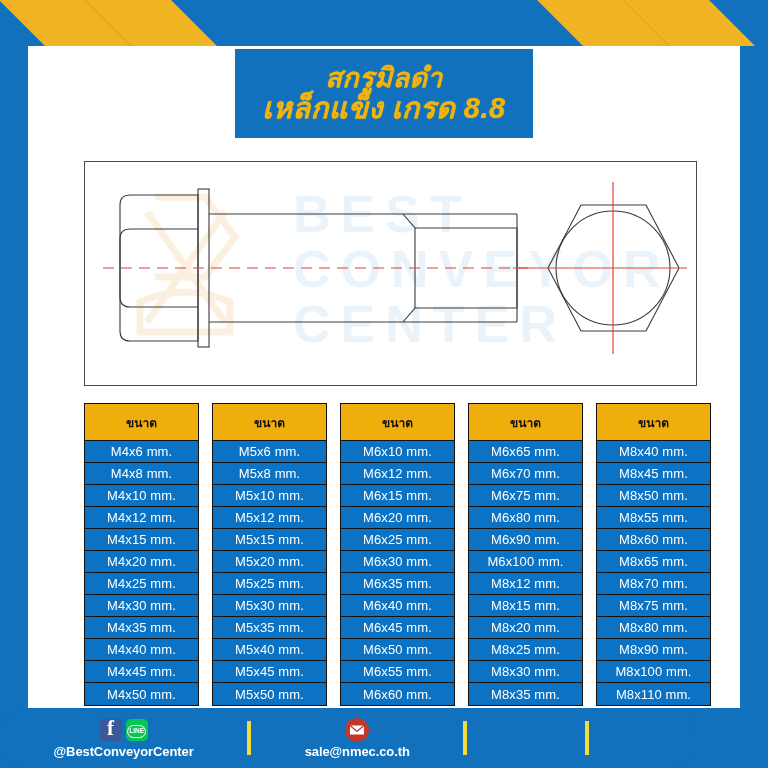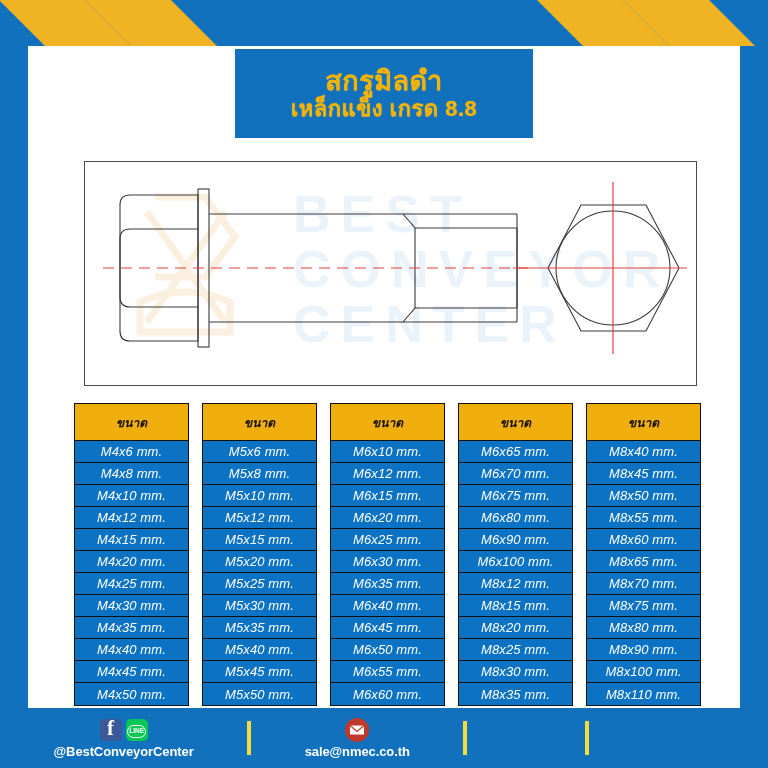--- a/index.html
+++ b/index.html
@@ -44,43 +44,43 @@
     align-items:center;
     justify-content:center;
     gap:1px;
   }
   .title-line {
     color:#F2B40B;
     font-weight:bold;
     letter-spacing:.5px;
     text-shadow:0 0 1px #F2B40B;
     line-height:1.05;
+    font-style:italic;
   }
   .title-line.l1 { font-size:27px; }
-  .title-line.l2 { font-size:22px; }
+  .title-line.l2 { font-size:29px; }
 
   
   .drawing {
     position:absolute;
     left:84px; top:161px;
     width:613px; height:225px;
     border:1.5px solid #4a4a4a;
     background:#fff;
     overflow:hidden;
   }
   .drawing svg { display:block; }
 
   
   .tables {
     position:absolute;
-    left:74px; top:403px;
+    left:84px; top:403px;
     width:627px;
     display:flex;
     justify-content:space-between;
-    font-style:italic;
   }
   .tcol { width:115px; }
   .thead {
     background:#F0AE0C;
     border:1.4px solid #111;
     height:38px;
     display:flex; align-items:center; justify-content:center;
     color:#13110D;
     font-size:12px;
     font-weight:bold;

